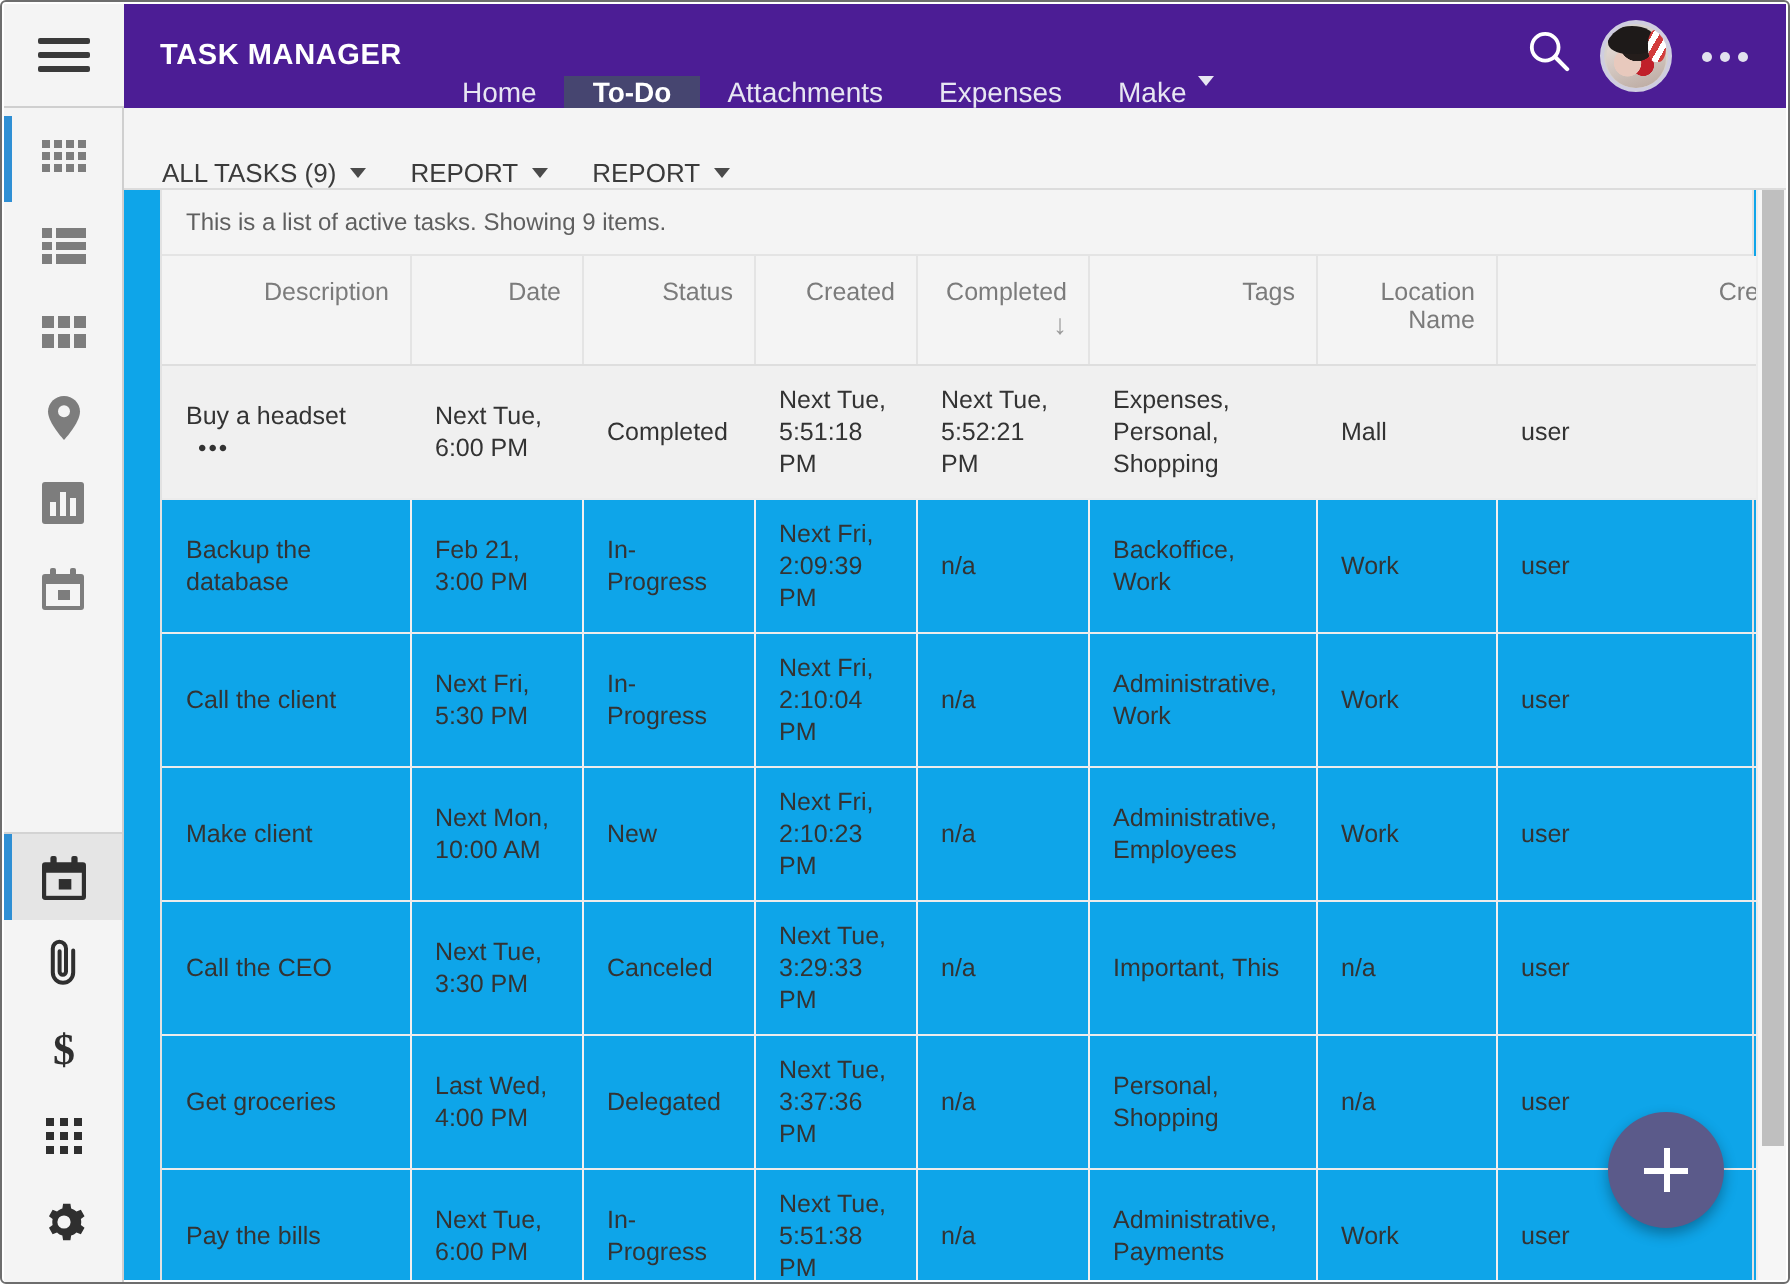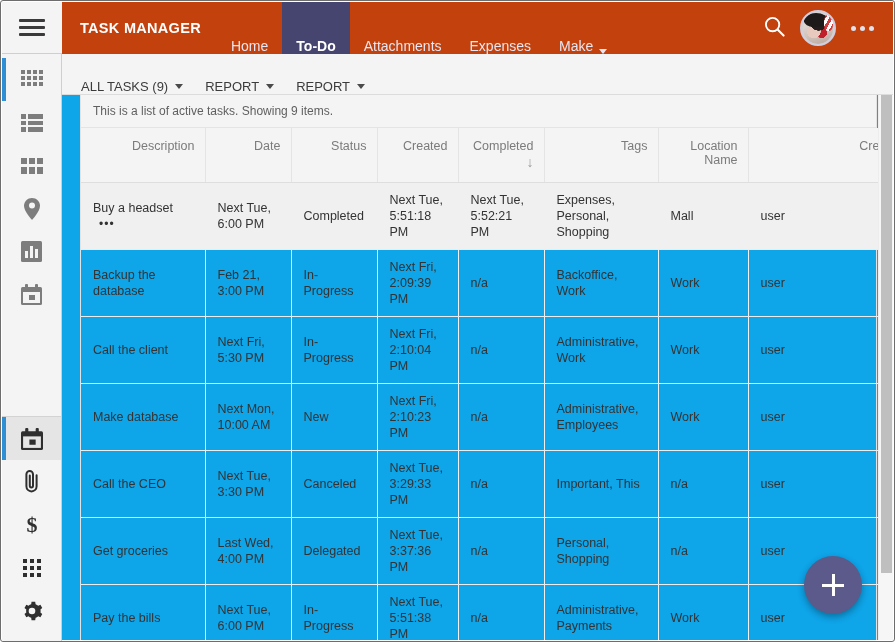--- a/index.html
+++ b/index.html
@@ -54,39 +54,40 @@
   .rail-item.active-light { background: #f4f4f4; }
   .rail-item.active-light .accent { background: #2f8fd4; }
   .rail-item.active-dark { background: #e5e5e5; }
   .rail-item.active-dark .accent { background: #2f8fd4; }
   .rail-item svg { display: block; }
 
   
   .topbar {
     position: absolute; left: 61px; top: 1px; right: 1px;
     height: 52px;
-    background: #c2410c;
+    background: #4c1d95;
     display: flex; align-items: stretch;
     z-index: 4;
   }
   .brand {
     display: flex; align-items: center;
     padding: 0 16px 0 18px;
     color: #ffffff;
     font-size: 14.5px; font-weight: bold;
     letter-spacing: 0.3px;
     white-space: nowrap;
   }
   .navtabs { display: flex; align-items: stretch; }
   .navtab {
-    display: flex; align-items: flex-end;
+    display: flex; align-items: flex-start;
     padding: 0 14px;
     color: #e7e6f2;
     font-size: 14px;
     white-space: nowrap;
+    margin-top: 36px;
   }
   .navtab.active { background: #464570; color: #ffffff; font-weight: bold; }
   .navtab .caret {
     display: inline-block;
     margin-left: 6px;
     border-left: 4px solid transparent;
     border-right: 4px solid transparent;
     border-top: 5px solid #e7e6f2;
   }
   .topbar-right {
@@ -544,21 +545,21 @@
               <td>Call the client</td>
               <td>Next Fri, 5:30 PM</td>
               <td>In-Progress</td>
               <td>Next Fri, 2:10:04 PM</td>
               <td class="muted">n/a</td>
               <td>Administrative, Work</td>
               <td>Work</td>
               <td>user</td>
             </tr>
             <tr>
-              <td>Make database</td>
+              <td>Make client</td>
               <td>Next Mon, 10:00 AM</td>
               <td>New</td>
               <td>Next Fri, 2:10:23 PM</td>
               <td class="muted">n/a</td>
               <td>Administrative, Employees</td>
               <td>Work</td>
               <td>user</td>
             </tr>
             <tr>
               <td>Call the CEO</td>

